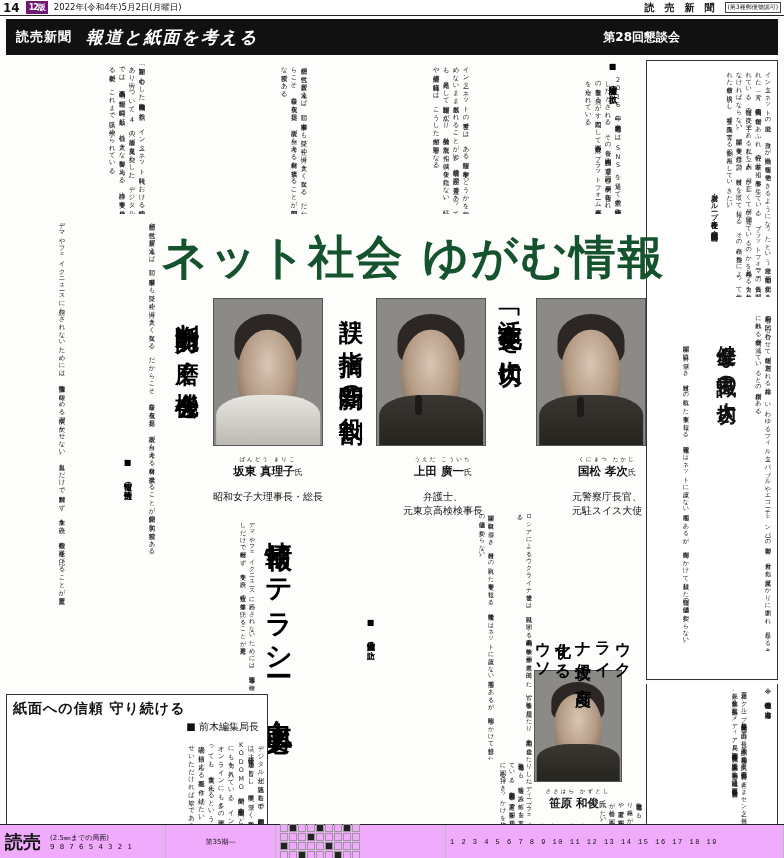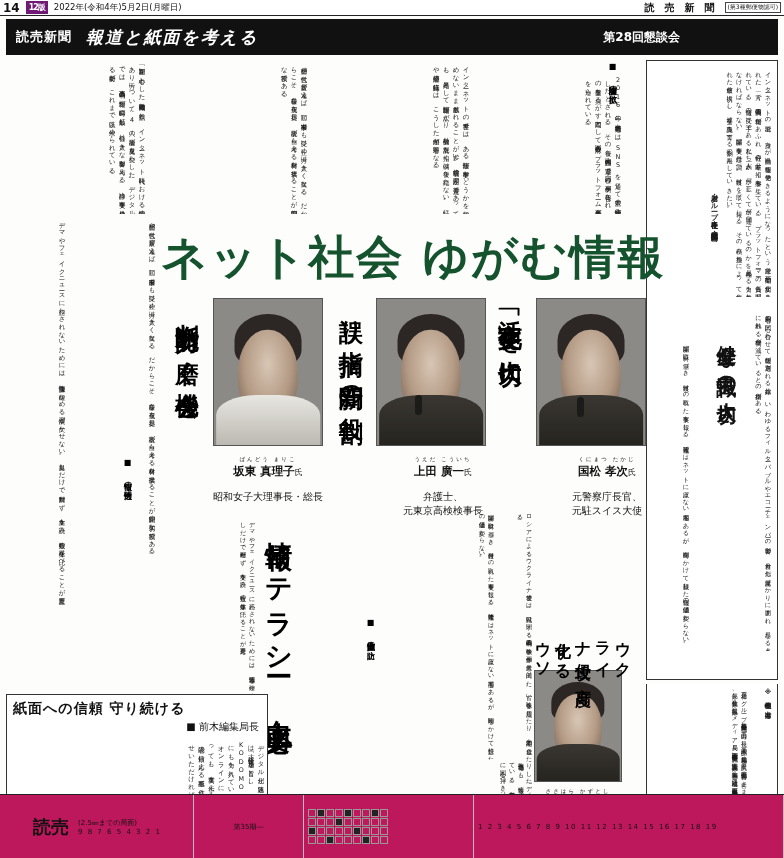--- a/index.html
+++ b/index.html
@@ -184,27 +184,26 @@
   .essaybox .etitle {
     font-size: 14px; font-weight: bold; letter-spacing: 1px;
     padding: 5px 6px 2px 6px;
   }
   .essaybox .eauthor { font-size: 10px; text-align: right; padding-right: 8px; }
 
   
   .bottomstrip {
     position: absolute;
     left: 0; bottom: 0;
-    width: 784px; height: 64px;
+    width: 784px; height: 34px;
     border-top: 1px solid #222;
-    background: #be185d;
+    background: #f0abfc;
     display: flex;
     align-items: stretch;
     font-size: 7px;
-    padding-left: 28px;
   }
   .bcell { border-right: 1px solid #bbb; padding: 2px 4px; display: flex; flex-direction: column; justify-content: center; }
   .numrow { font-size: 7px; letter-spacing: 1.5px; }
   .logo-box {
     width: 46px; display:flex; align-items:center; justify-content:center;
     font-size: 18px; font-weight: bold; border-right: none;
   }
   .crossgrid { display: grid; grid-template-columns: repeat(9, 8px); grid-template-rows: repeat(4, 8px); gap: 1px; }
   .crossgrid div { border: 1px solid #999; }
   .crossgrid div.blk { background: #222; }
@@ -421,18 +420,18 @@
           <div></div>
           <div class="blk"></div>
           <div></div>
           <div></div>
           <div></div>
           <div class="blk"></div>
           <div></div>
           <div></div>
       </div>
     </div>
-    <div class="bcell" style="flex:1;">
+    <div class="bcell" style="flex:1;font-family:Liberation Mono, monospace;">
       <span class="numrow">1 2 3 4 5 6 7 8 9 10 11 12 13 14 15 16 17 18 19</span>
     </div>
   </div>
 
 </div>
 
 </body></html>

